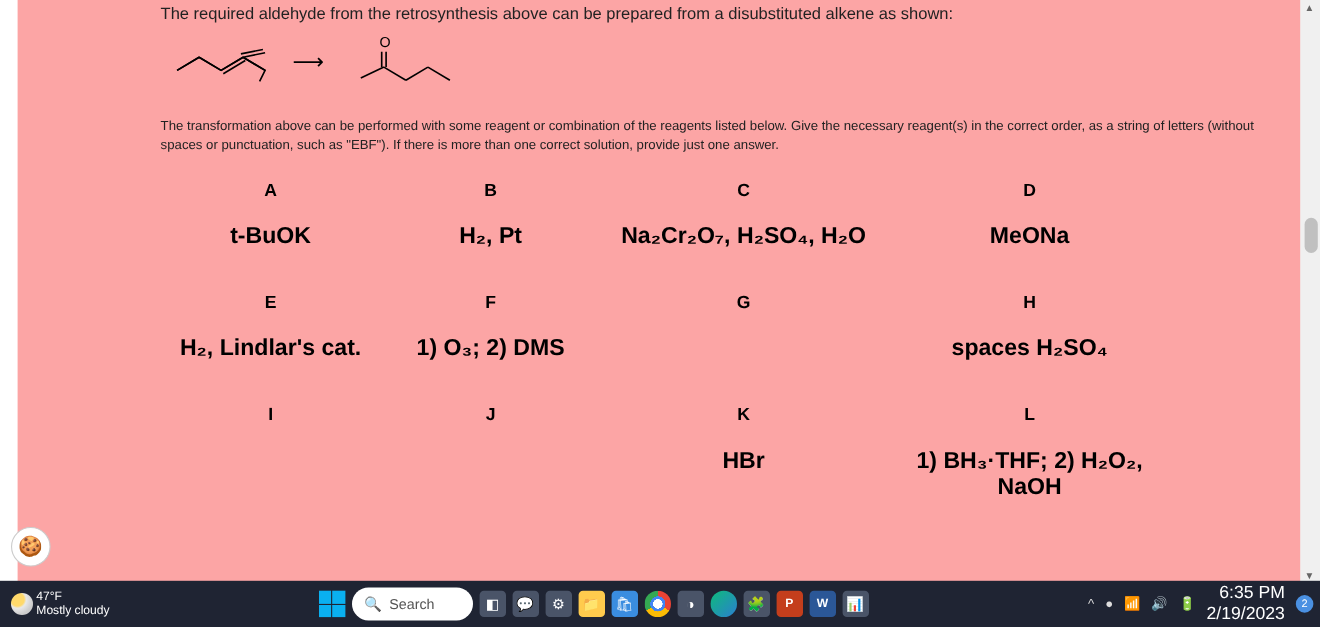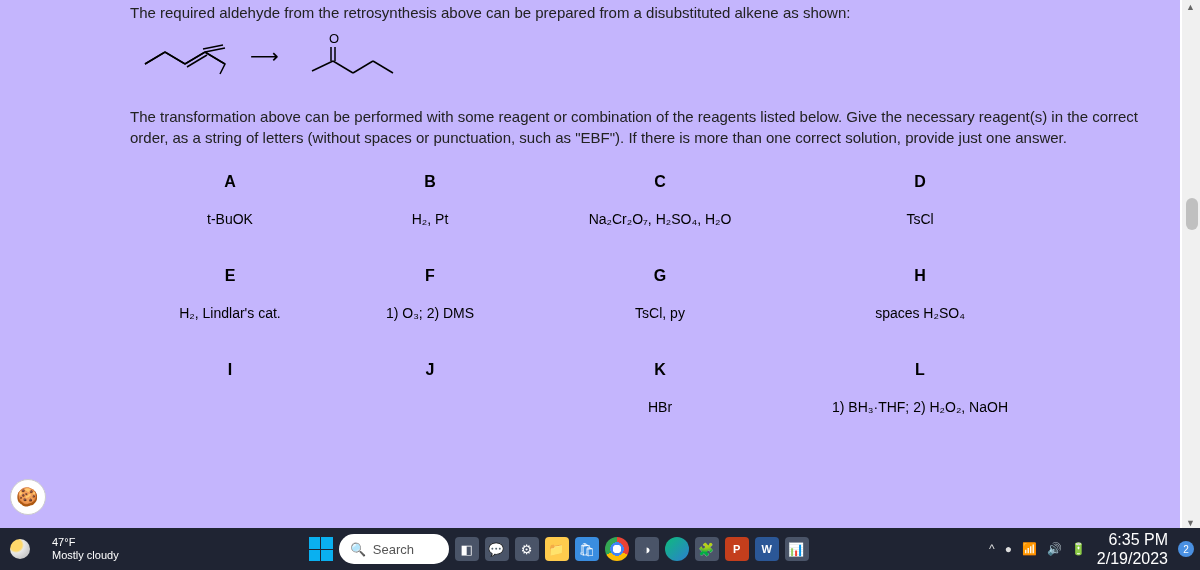--- a/index.html
+++ b/index.html
@@ -1,38 +1,38 @@
 <!DOCTYPE html>
 <html><head>
 <meta charset="utf-8">
 <style>
 * { margin: 0; padding: 0; box-sizing: border-box; font-family: Arial, sans-serif; }
 body { width: 1200px; height: 570px; background: #fff; overflow: hidden; position: relative; }
 
-.content-area { position: absolute; left: 0; top: 0; width: 1180px; height: 530px; background: #c4b5fd; padding: 0 40px 0 130px; }
+.content-area { position: absolute; left: 16px; top: 0; width: 1180px; height: 530px; background: #fca5a5; padding: 0 40px 0 130px; }
 .intro-text { font-size: 15px; color: #222; margin-top: 4px; margin-bottom: 10px; }
 .structure-row { display: flex; align-items: center; gap: 20px; margin: 10px 0 25px 10px; }
 .arrow { font-size: 20px; letter-spacing: -2px; color: #000; }
 
-.instruction-text { font-size: 15px; color: #222; line-height: 1.4; margin-bottom: 15px; margin-top: 15px; }
+.instruction-text { font-size: 12px; color: #222; line-height: 1.4; margin-bottom: 15px; margin-top: 15px; }
 
 .reagent-grid { display: grid; grid-template-columns: 200px 200px 260px 260px; gap: 0; }
 .reagent-cell { text-align: center; padding: 10px 0 30px 0; }
 .reagent-letter { font-weight: bold; font-size: 16px; margin-bottom: 20px; }
-.reagent-formula { font-size: 14px; }
+.reagent-formula { font-size: 21px; font-weight: bold; }
 
 .scrollbar { position: absolute; right: 0; top: 0; width: 18px; height: 530px; background: #f0f0f0; }
 .scroll-thumb { position: absolute; right: 2px; top: 198px; width: 12px; height: 32px; background: #c0c0c0; border-radius: 6px; }
 .scroll-up { position: absolute; top: 2px; left: 4px; font-size: 9px; color: #666; }
 .scroll-down { position: absolute; bottom: 2px; left: 4px; font-size: 9px; color: #666; }
 
 .cookie-widget { position: absolute; left: 10px; bottom: 55px; width: 36px; height: 36px; border: 1px solid #ccc; border-radius: 50%; background: #fff; display: flex; align-items: center; justify-content: center; font-size: 18px; }
 
 .taskbar { position: absolute; left: 0; bottom: 0; width: 1200px; height: 42px; background: #1f2433; display: flex; align-items: center; color: #fff; font-size: 11px; }
-.weather { display: flex; align-items: center; gap: 22px; padding: 0 10px; }
+.weather { display: flex; align-items: center; gap: 3px; padding: 0 10px; }
 .weather-icon { width: 20px; height: 20px; background: radial-gradient(circle at 30% 30%, #ffd96b 0%, #ffd96b 30%, #e8e8e8 40%, #ccc 70%); border-radius: 50%; }
 .weather-text { line-height: 1.2; }
 .center-group { display: flex; align-items: center; gap: 6px; margin-left: 180px; }
 .start-btn { width: 24px; height: 24px; display: grid; grid-template-columns: 1fr 1fr; grid-template-rows: 1fr 1fr; gap: 1px; }
 .start-btn span:nth-child(1){background:#0ab0f0;}
 .start-btn span:nth-child(2){background:#0ab0f0;}
 .start-btn span:nth-child(3){background:#0ab0f0;}
 .start-btn span:nth-child(4){background:#0ab0f0;}
 .search-box { background: #fff; color: #555; border-radius: 16px; height: 30px; width: 110px; display: flex; align-items: center; padding: 0 12px; gap: 6px; font-size: 13px; }
 .tb-icon { width: 24px; height: 24px; border-radius: 4px; display: flex; align-items: center; justify-content: center; font-size: 13px; }
@@ -89,33 +89,32 @@
     <div class="reagent-cell">
         <div class="reagent-letter">B</div>
         <div class="reagent-formula">H₂, Pt</div>
       </div>
     <div class="reagent-cell">
         <div class="reagent-letter">C</div>
         <div class="reagent-formula">Na₂Cr₂O₇, H₂SO₄, H₂O</div>
       </div>
     <div class="reagent-cell">
         <div class="reagent-letter">D</div>
-        <div class="reagent-formula">TsCl</div>
+        <div class="reagent-formula">MeONa</div>
       </div>
     <div class="reagent-cell">
         <div class="reagent-letter">E</div>
         <div class="reagent-formula">H₂, Lindlar's cat.</div>
       </div>
     <div class="reagent-cell">
         <div class="reagent-letter">F</div>
         <div class="reagent-formula">1) O₃; 2) DMS</div>
       </div>
     <div class="reagent-cell">
         <div class="reagent-letter">G</div>
-        <div class="reagent-formula">TsCl, py</div>
       </div>
     <div class="reagent-cell">
         <div class="reagent-letter">H</div>
         <div class="reagent-formula">spaces H₂SO₄</div>
       </div>
     <div class="reagent-cell">
         <div class="reagent-letter">I</div>
       </div>
     <div class="reagent-cell">
         <div class="reagent-letter">J</div>

